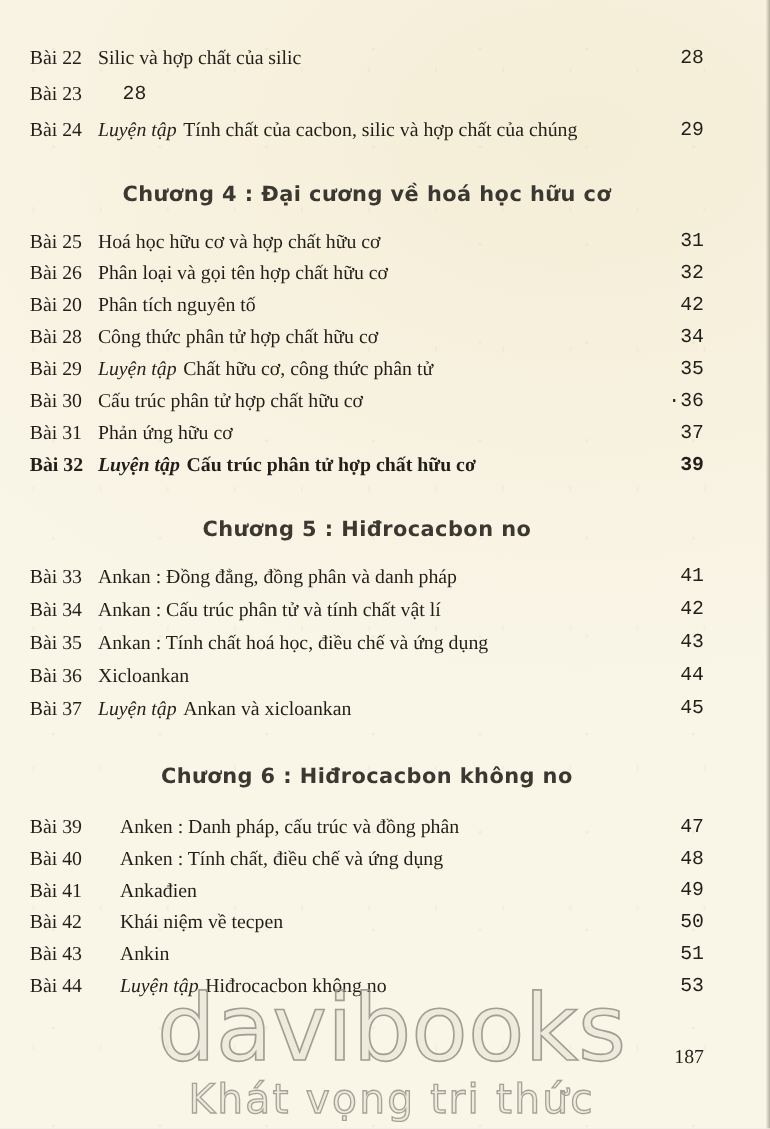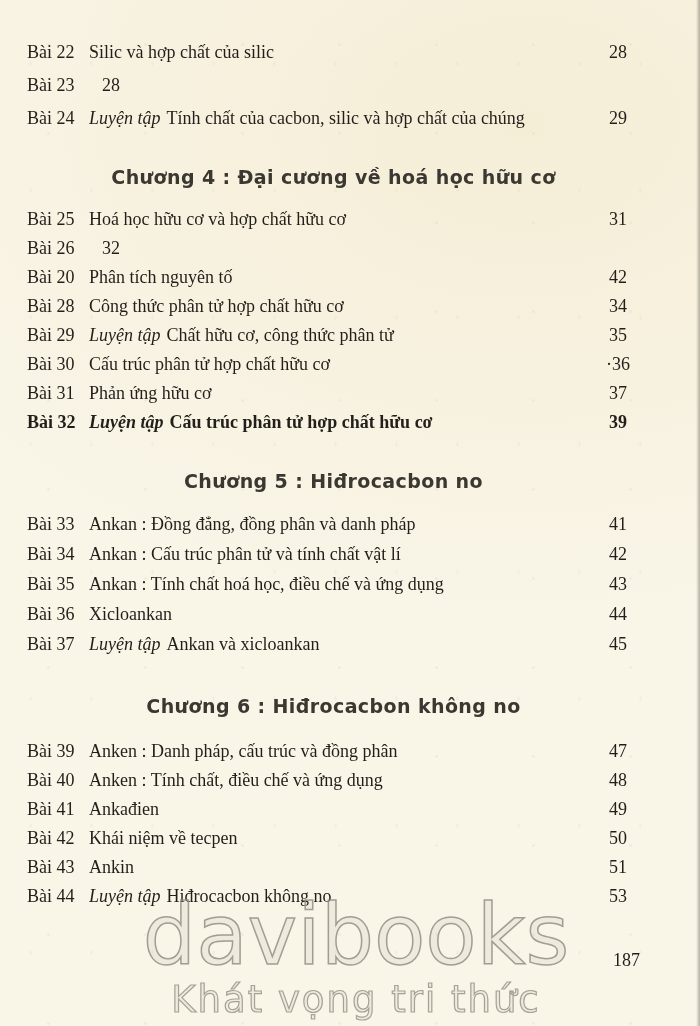--- a/index.html
+++ b/index.html
@@ -41,28 +41,28 @@
   .sec-2 .chapter-heading { margin:29px 0 13px; }
   .sec-3 .chapter-heading { margin:32px 0 16px; }
 
   .toc-row {
     display:flex; align-items:center;
     font-size:18px; color:#221f1a;
   }
   .sec-0 .toc-row { height:33px; }
   .sec-1 .toc-row { height:29px; }
   .sec-2 .toc-row { height:30px; }
-  .sec-3 .toc-row { height:29px; }
+  .sec-3 .toc-row { height:29px;gap:20px; }
   .toc-row.bold { font-weight:700; }
 
   .lesson-label { flex:0 0 62px; }
   .lesson-title { flex:1 1 auto; white-space:nowrap; overflow:hidden; }
   .lesson-title .lt { font-style:italic; }
   .lesson-title .lt:not(:empty) { margin-right:6px; }
-  .page-num { flex:0 0 44px; text-align:center; }
+  .page-num { flex:0 0 44px; text-align:right;font-family:Liberation Mono, monospace; }
 
   .folio {
     position:absolute; top:950px; right:60px;
     font-size:18px; color:#221f1a;
   }
 
   .watermark {
     position:absolute; left:12px; right:0; top:893px;
     text-align:center; pointer-events:none;
     font-family:"DejaVu Sans","Liberation Sans",sans-serif;
@@ -108,20 +108,21 @@
       <section class="toc-section sec-1">
       <h2 class="chapter-heading">Chương 4 : Đại cương về hoá học hữu cơ</h2>
       <div class="rows">
           <div class="toc-row">
       <span class="lesson-label">Bài 25</span>
       <span class="lesson-title"><span class="lt"></span><span class="rt">Hoá học hữu cơ và hợp chất hữu cơ</span></span>
       <span class="page-num">31</span>
     </div>
           <div class="toc-row">
       <span class="lesson-label">Bài 26</span>
+      <span class="lesson-title"><span class="lt"></span><span class="rt">Phân loại và gọi tên hợp chất hữu cơ</span></span>
       <span class="page-num">32</span>
     </div>
           <div class="toc-row">
       <span class="lesson-label">Bài 20</span>
       <span class="lesson-title"><span class="lt"></span><span class="rt">Phân tích nguyên tố</span></span>
       <span class="page-num">42</span>
     </div>
           <div class="toc-row">
       <span class="lesson-label">Bài 28</span>
       <span class="lesson-title"><span class="lt"></span><span class="rt">Công thức phân tử hợp chất hữu cơ</span></span>

